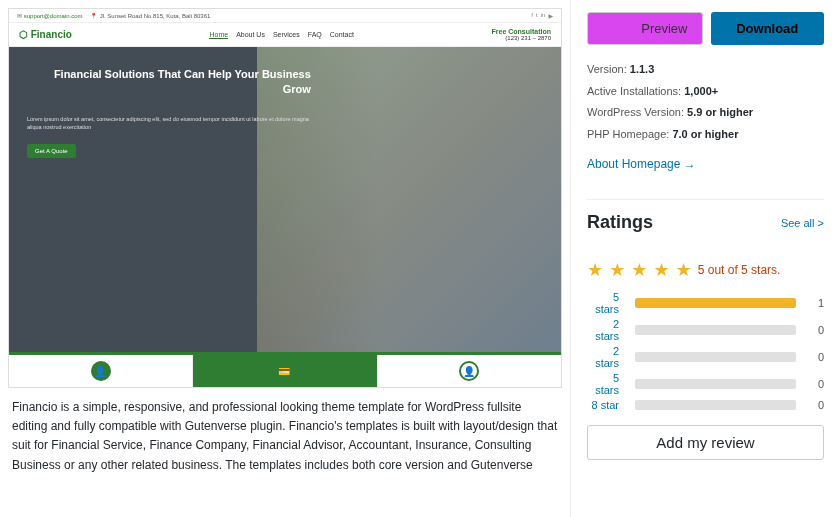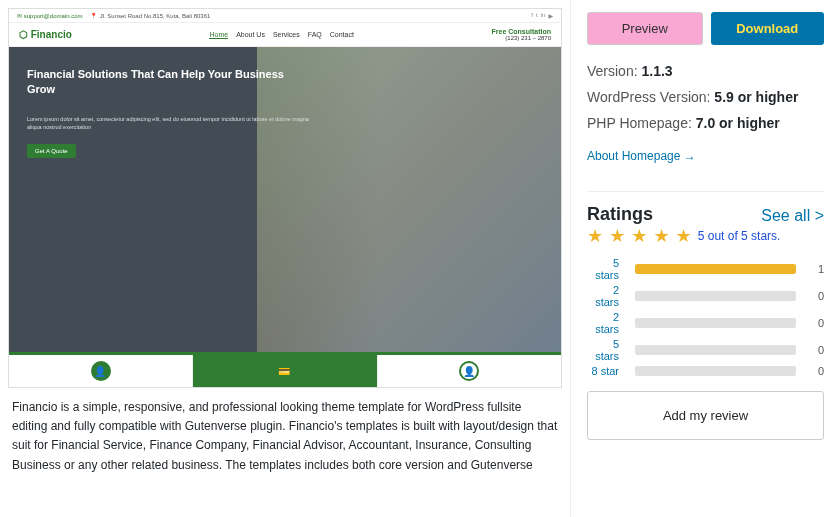--- a/index.html
+++ b/index.html
@@ -92,21 +92,21 @@
       background: linear-gradient(to right, rgba(0,0,0,0.5) 0%, rgba(0,0,0,0.1) 40%), #8a9aaa;
       overflow: hidden;
     }
     .fake-hero-img-person {
       width: 100%;
       height: 100%;
       background: linear-gradient(135deg, #9aaa8a 0%, #8a8a7a 50%, #6a7a8a 100%);
       opacity: 0.7;
     }
     .fake-hero-content { position: relative; z-index: 2; width: 55%; }
-    .fake-hero h1 { font-size: 11px; font-weight: bold; line-height: 1.4; margin-bottom: 17px; }
+    .fake-hero h1 { font-size: 11px; font-weight: bold; line-height: 1.4; margin-bottom: 17px; text-align: right; }
     .fake-hero p { font-size: 5.5px; line-height: 1.5; color: #ddd; margin-bottom: 8px; }
     .fake-btn {
       background: #2e7d32;
       color: #fff;
       border: none;
       padding: 4px 8px;
       font-size: 6px;
       cursor: pointer;
       display: inline-block;
       border-radius: 2px;
@@ -145,75 +145,75 @@
     
     .action-buttons {
       display: flex;
       gap: 8px;
       margin-bottom: 16px;
     }
     .btn-preview {
       flex: 1;
       padding: 8px 14px;
       border: 1px solid #ccc;
-      background: #f9a8d4;
+      background: #d946ef;
       border-radius: 3px;
       font-size: 13px;
       font-weight: 500;
       color: #333;
       cursor: pointer;
-      text-align: center;
+      text-align: right;
     }
     .btn-download {
       flex: 1;
       padding: 8px 14px;
       border: none;
       background: #0073aa;
       border-radius: 3px;
       font-size: 13px;
       font-weight: 600;
-      color: #fde047;
+      color: #000000;
       cursor: pointer;
       text-align: center;
     }
     .meta-table { margin-bottom: 12px; }
     .meta-row {
-      font-size: 14px;
+      font-size: 11px;
       color: #555;
       margin-bottom: 5px;
       line-height: 1.5;
     }
     .meta-row strong { color: #23282d; }
     .meta-row .highlight { color: #0073aa; font-weight: 600; }
     .theme-homepage-link {
       color: #0073aa;
       font-size: 12px;
       text-decoration: none;
       display: inline-flex;
       align-items: center;
       gap: 4px;
       margin-bottom: 16px;
     }
     .divider { border: none; border-top: 1px solid #eee; margin: 12px 0; }
     .ratings-header {
       display: flex;
       justify-content: space-between;
-      align-items: flex-end;
-      margin-bottom: 0;
+      align-items: center;
+      margin-bottom: 26px;
     }
     .ratings-title { font-size: 18px; font-weight: 600; color: #23282d; }
-    .see-all-link { color: #0073aa; font-size: 16px; text-decoration: none; }
+    .see-all-link { color: #0073aa; font-size: 11px; text-decoration: none; }
     .stars-row {
       display: flex;
       align-items: center;
       gap: 6px;
       margin-bottom: 10px;
     }
     .star { color: #f0b429; font-size: 18px; }
-    .star-count-text { font-size: 12px; color: #1d4ed8; }
+    .star-count-text { font-size: 12px; color: #c2410c; }
     .rating-bars { margin-bottom: 14px; }
     .rating-bar-row {
       display: flex;
       align-items: center;
       gap: 16px;
       margin-bottom: 3px;
       font-size: 11px;
       color: #0073aa;
     }
     .rating-bar-label { width: 32px; text-align: right; }
@@ -226,25 +226,25 @@
     }
     .rating-bar-fill {
       height: 100%;
       background: #f0b429;
       border-radius: 2px;
     }
     .rating-bar-count { width: 12px; color: #555; text-align: right; }
     .btn-add-review {
       display: block;
       width: 100%;
-      padding: 16px;
+      padding: 8px;
       border: 1px solid #ccc;
       background: #fff;
       border-radius: 3px;
-      font-size: 13px;
+      font-size: 15px;
       color: #23282d;
       cursor: pointer;
     }
   </style>
 </head>
 <body>
 
 <div class="left-panel">
   <div class="theme-preview">
     <div class="fake-site">
@@ -319,20 +319,24 @@
     <button class="btn-download">Download</button>
   </div>
 
   
   <div class="meta-table">
     <div class="meta-row">
       <span>Version:</span>
       <strong>1.1.3</strong>
     </div>
     <div class="meta-row">
+      <span>Active Installations:</span>
+      <strong>1,000+</strong>
+    </div>
+    <div class="meta-row">
       <span>WordPress Version:</span>
       <strong>5.9 or higher</strong>
     </div>
     <div class="meta-row">
       <span>PHP Homepage:</span>
       <strong>7.0 or higher</strong>
     </div>
   </div>
 
   <a class="theme-homepage-link" href="#">

